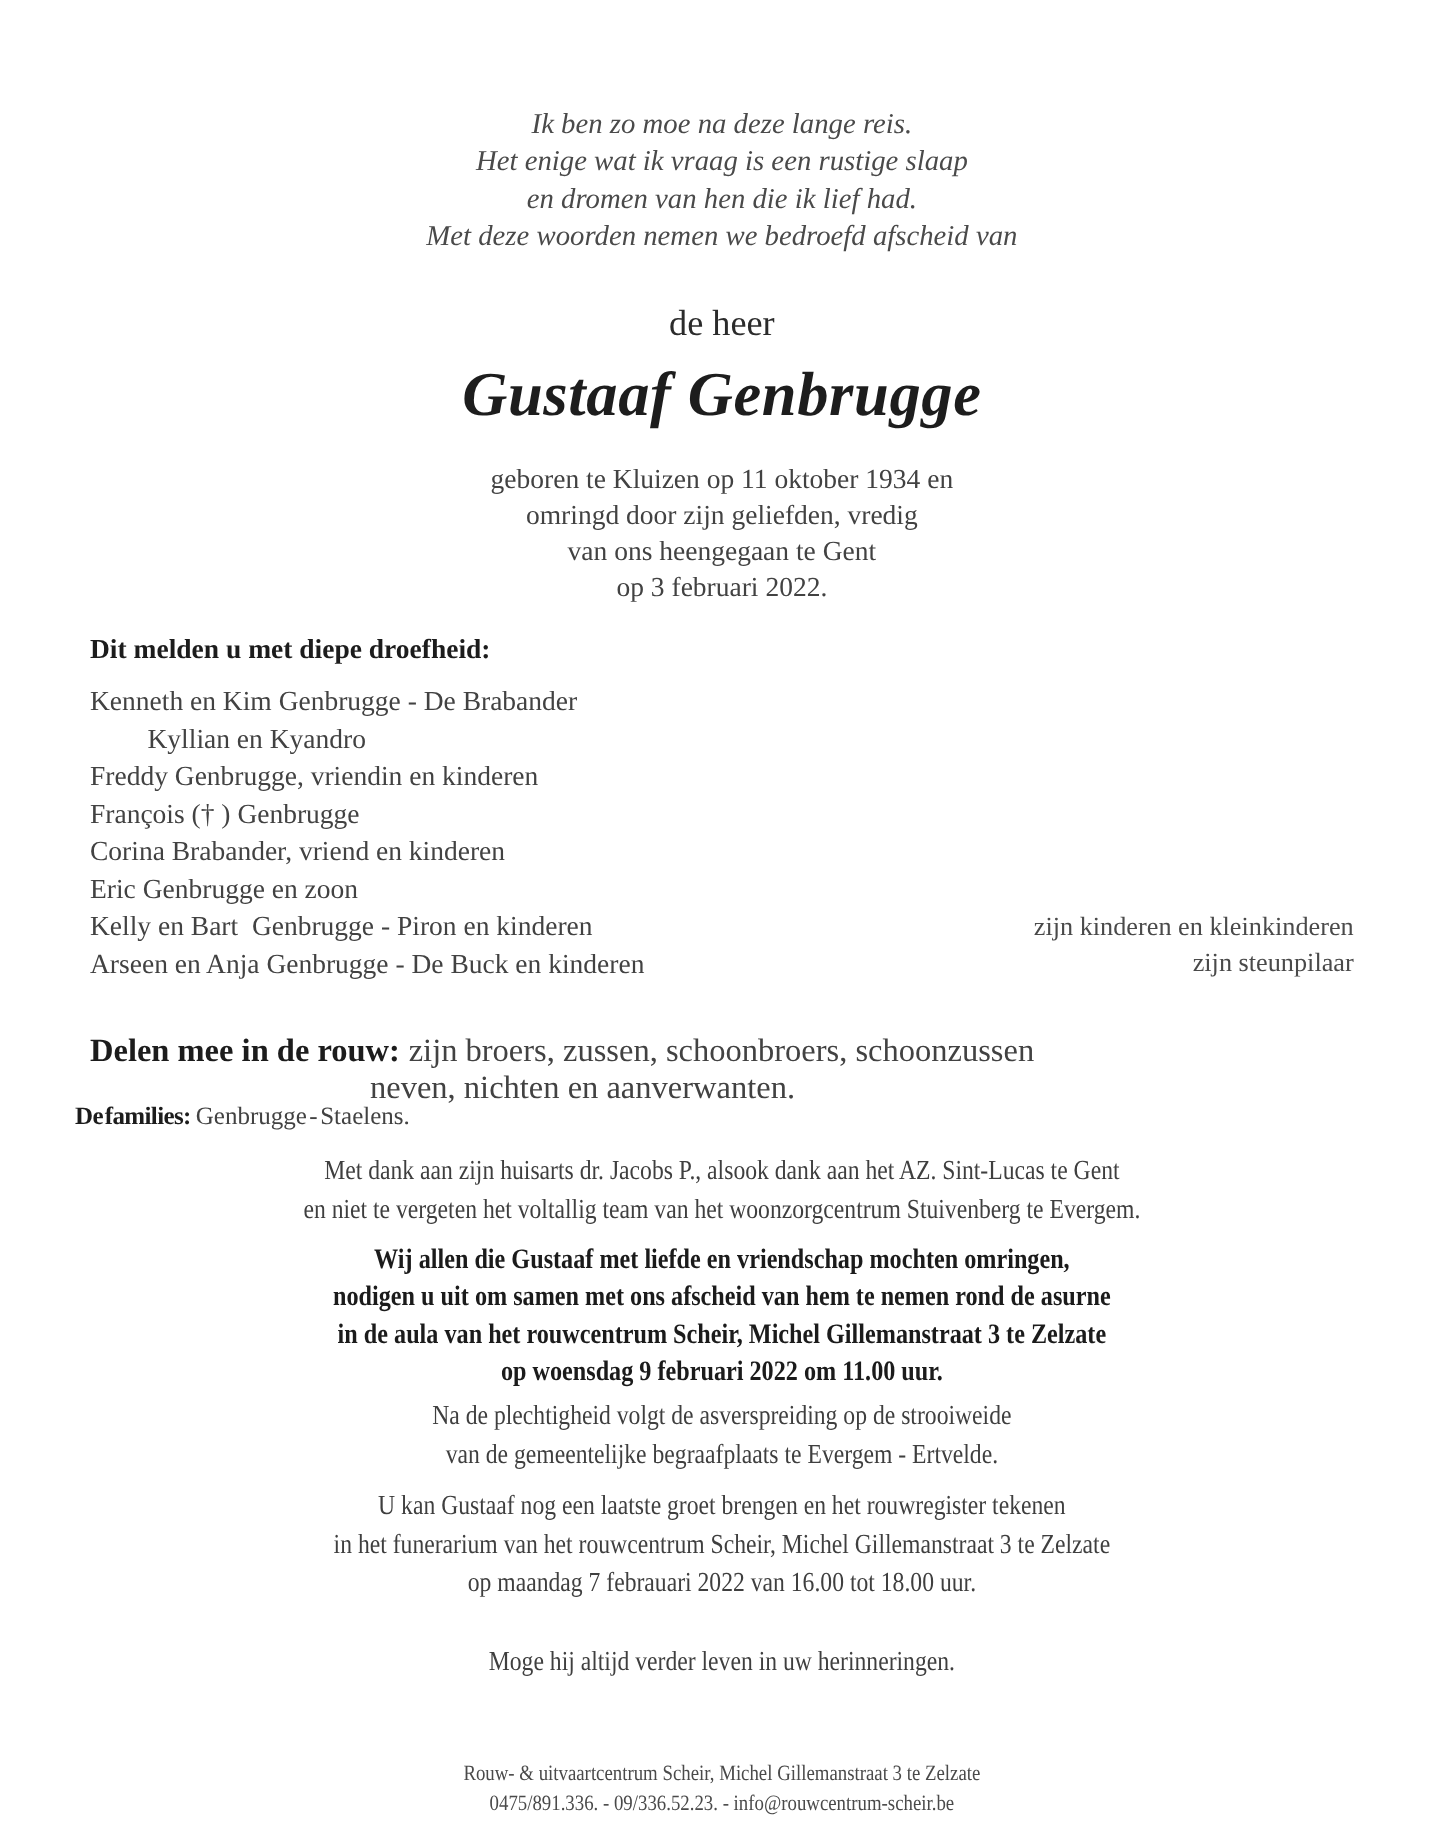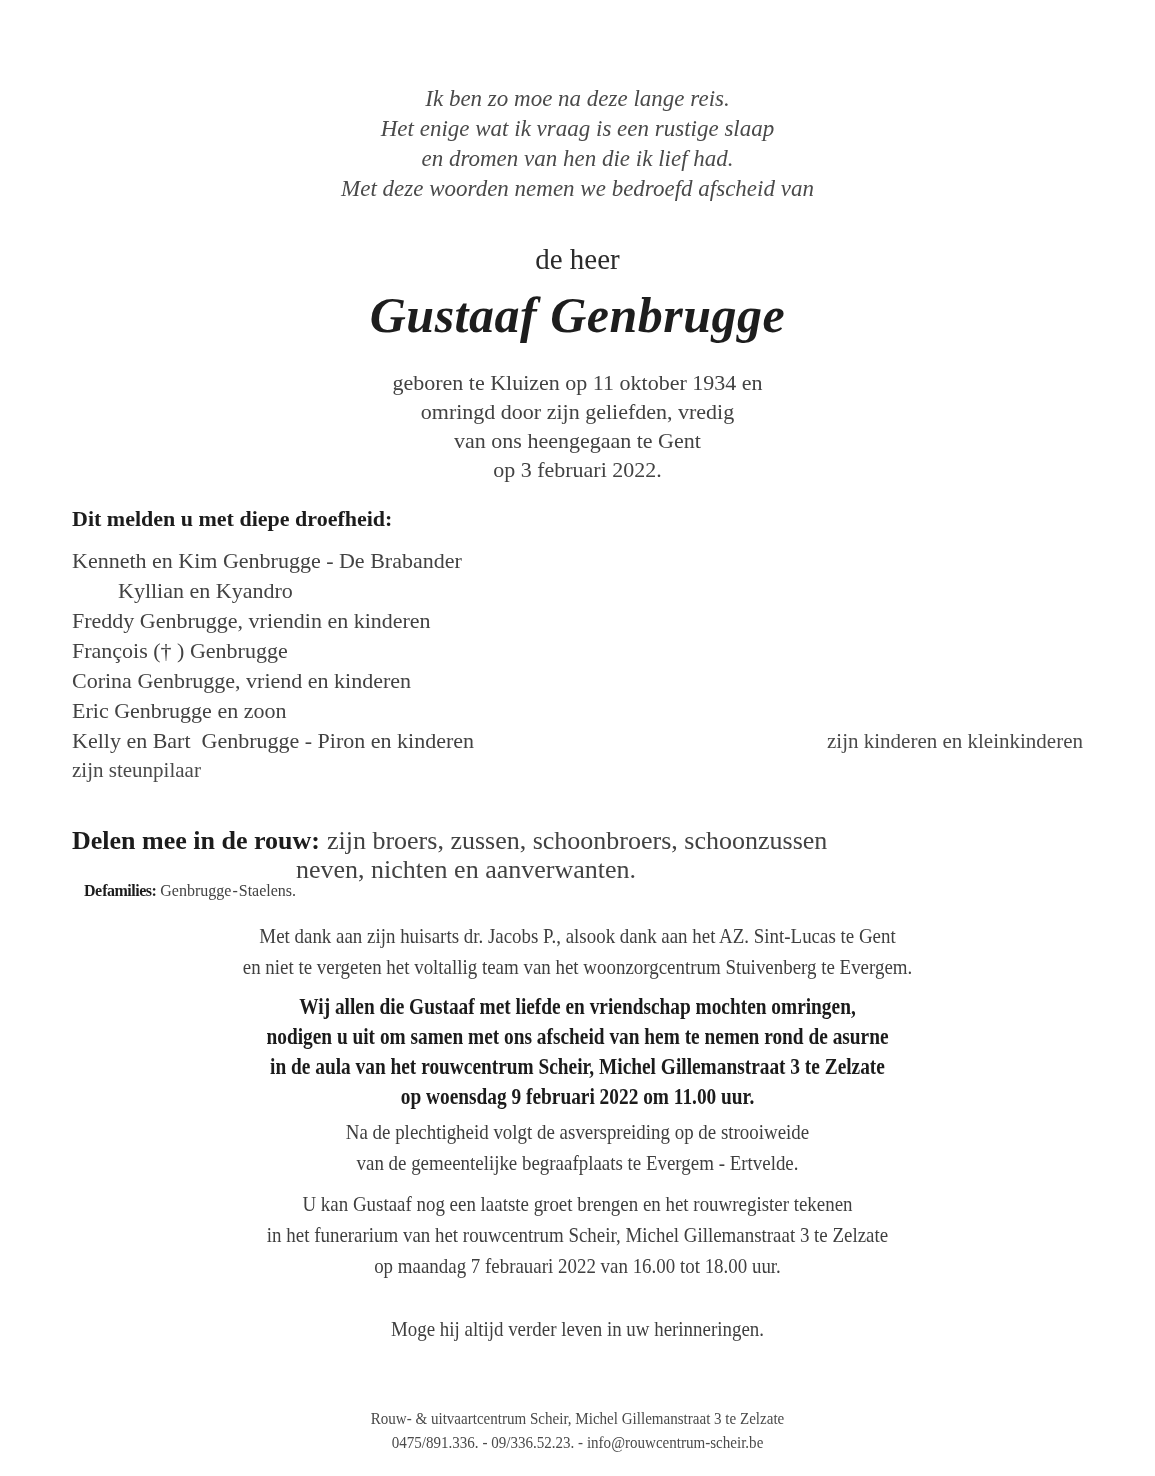--- a/index.html
+++ b/index.html
@@ -37,22 +37,22 @@
   .split-row .annotation { font-size: 21px; color: #4a4a4a; }
 
   .supporter-row { position: absolute; left: 72px; right: 72px; top: 758px;
     font-size: 22px; color: #424242; }
 
   .mourning { position: absolute; left: 72px; right: 72px; top: 826px;
     font-size: 26px; line-height: 29px; color: #424242; }
   .mourning .label { font-weight: bold; color: #1c1c1c; margin-right: 7px; }
   .mourning .line2 { padding-left: 224px; }
 
-  .families-line { position: absolute; left: 84px; top: 882px;
-    font-size: 16px; color: #424242; word-spacing: -3px; }
+  .families-line { position: absolute; left: 60px; top: 882px;
+    font-size: 20px; color: #424242; word-spacing: -3px; }
   .families-line .label { font-weight: bold; color: #1c1c1c; margin-right: 4px; letter-spacing: -0.5px; }
 
   .cond { transform: scaleX(0.86); transform-origin: 50% 0; }
 
   .thanks { top: 920px; font-size: 22px; line-height: 31px; color: #3f3f3f; }
 
   .invitation { top: 992px; font-size: 22.5px; line-height: 30px;
     font-weight: bold; color: #1b1b1b; }
 
   .scattering { top: 1116px; font-size: 22px; line-height: 31px; color: #3f3f3f; }
@@ -84,29 +84,30 @@
   <div>op 3 februari 2022.</div>
 </div>
 
 <div class="announce-heading">Dit melden u met diepe droefheid:</div>
 
 <div class="family-list">
   <div class="line">Kenneth en Kim Genbrugge - De Brabander</div>
   <div class="line indent">Kyllian en Kyandro</div>
   <div class="line">Freddy Genbrugge, vriendin en kinderen</div>
   <div class="line">François († ) Genbrugge</div>
-  <div class="line">Corina Genbrugge, vriend en kinderen</div>
+  <div class="line">Corina Brabander, vriend en kinderen</div>
   <div class="line">Eric Genbrugge en zoon</div>
   <div class="line split-row">
     <span class="line">Kelly en Bart  Genbrugge - Piron en kinderen</span>
     <span class="annotation">zijn kinderen en kleinkinderen</span>
   </div>
 </div>
 
 <div class="supporter-row split-row">
+  <span>Arseen en Anja Genbrugge - De Buck en kinderen</span>
   <span class="annotation">zijn steunpilaar</span>
 </div>
 
 <div class="mourning">
   <div>
     <span class="label">Delen mee in de rouw:</span><span>zijn broers, zussen, schoonbroers, schoonzussen</span>
   </div>
   <div class="line2">neven, nichten en aanverwanten.</div>
 </div>
 

